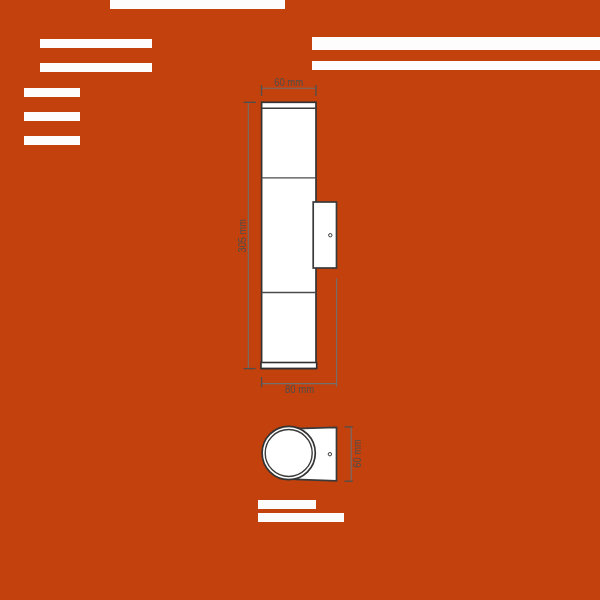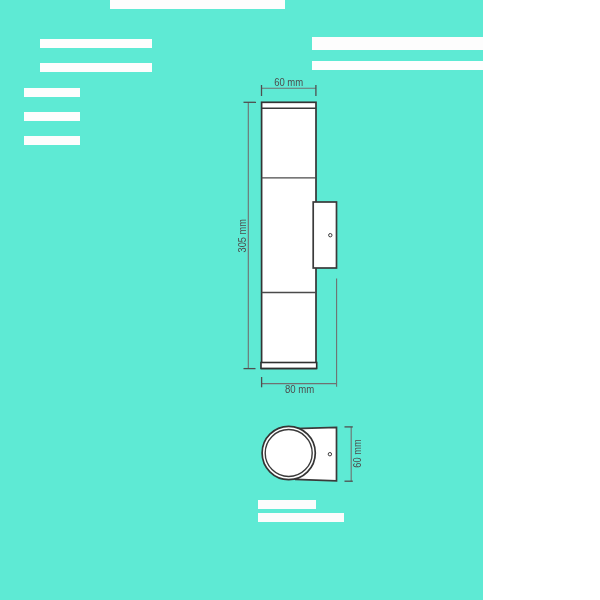--- a/index.html
+++ b/index.html
@@ -1,16 +1,16 @@
 <!DOCTYPE html>
 <html><head>
 <meta charset="utf-8">
 <style>
   html,body{margin:0;padding:0;background:#ffffff;}
-  .page{position:relative;width:483px;height:600px;background:#5eead4;overflow:hidden;}
+  .page{position:relative;width:600px;height:600px;background:#c2410c;overflow:hidden;}
   svg{position:absolute;left:0;top:0;}
   text{font-family:"Liberation Sans", sans-serif;fill:#4d4d4d;}
 </style>
 </head>
 <body>
 <div class="page">
 <svg width="600" height="600" viewBox="0 0 600 600">
 
   <rect x="110" y="0" width="175" height="9" fill="#fdfdfd"></rect>
 

